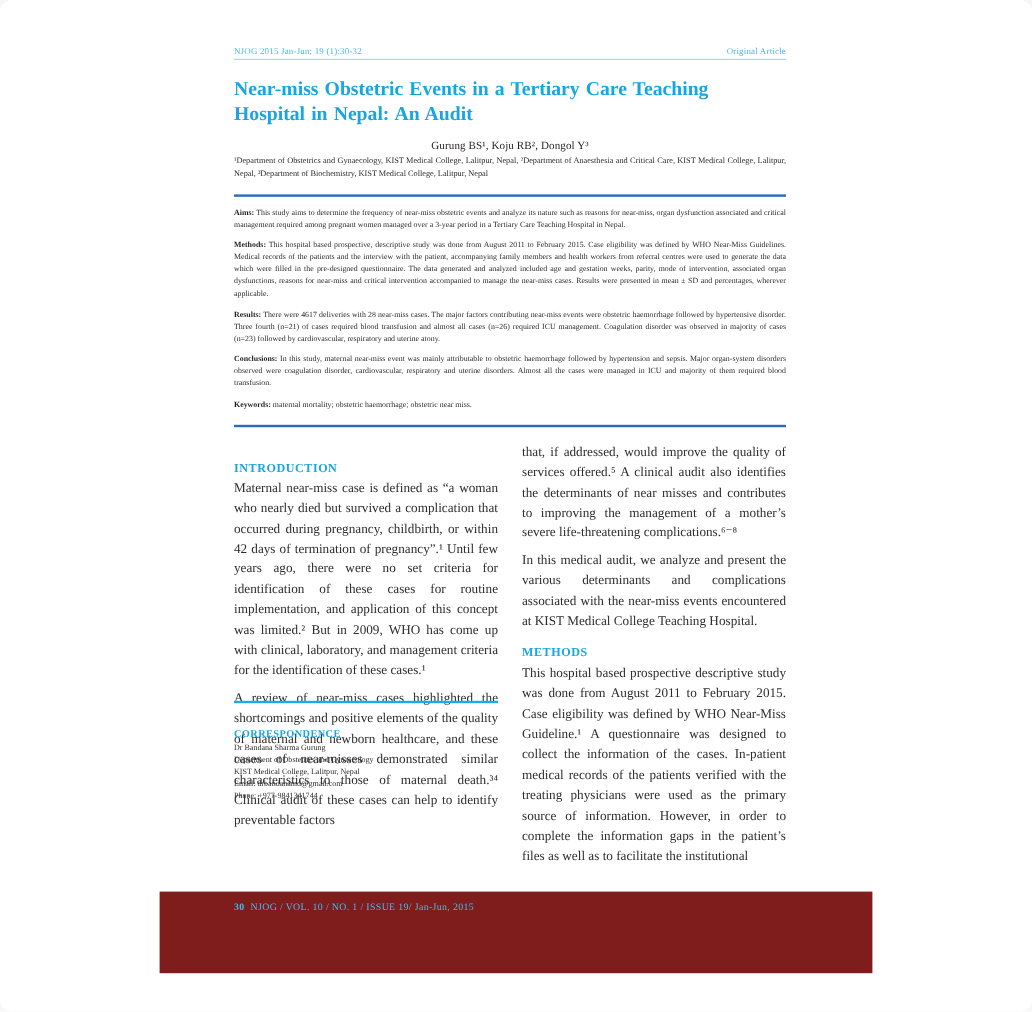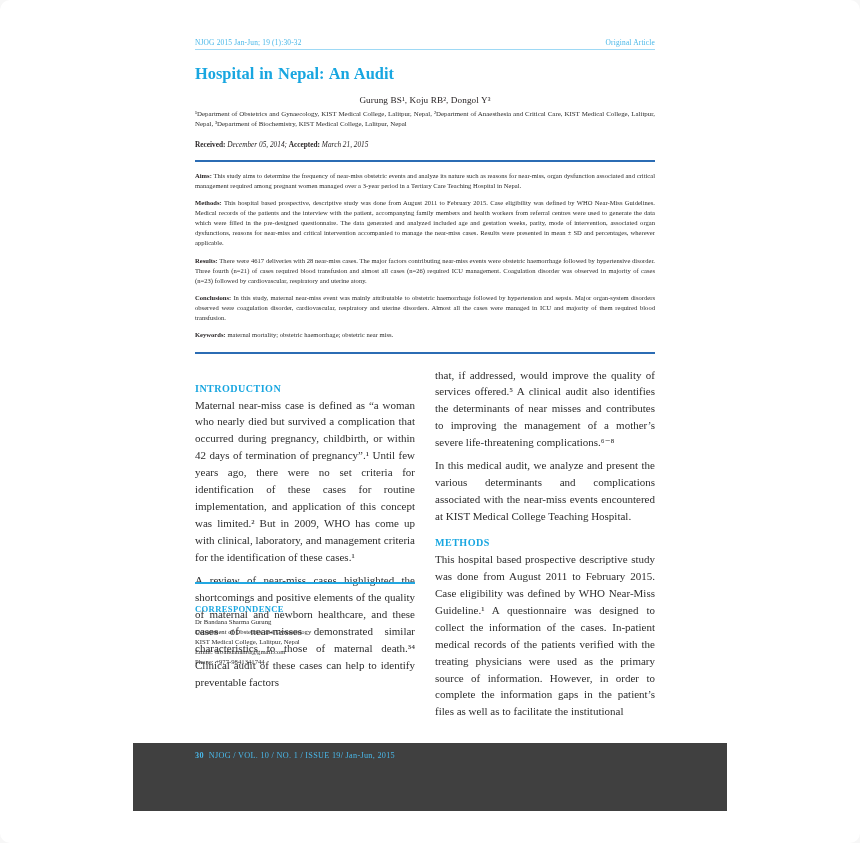--- a/index.html
+++ b/index.html
@@ -169,21 +169,21 @@
     color: #2d2d2d;
   }
 
   
   .footer-band {
     position: absolute;
     left: 133px;
     top: 743px;
     width: 594px;
     height: 68px;
-    background: #404040;
+    background: #7f1d1d;
   }
   .footer-text {
     position: absolute;
     left: 62px;
     top: 8px;
     font-size: 8.2px;
     color: #49b7e8;
     letter-spacing: 0.3px;
     white-space: nowrap;
   }
@@ -195,33 +195,28 @@
 <div class="page">
 
   <div class="content">
 
     <div class="runhead">
       <span class="left">NJOG 2015 Jan-Jun; 19 (1):30-32</span>
       <span class="right">Original Article</span>
     </div>
 
     <h1 class="title">
+      <span class="l1">Near-miss Obstetric Events in a Tertiary Care Teaching</span>
       <span class="l2">Hospital in Nepal: An Audit</span>
     </h1>
 
     <div class="authors">Gurung BS¹, Koju RB², Dongol Y³</div>
 
     <div class="affil">¹Department of Obstetrics and Gynaecology, KIST Medical College, Lalitpur, Nepal, ²Department of Anaesthesia and Critical Care, KIST Medical College, Lalitpur, Nepal, ³Department of Biochemistry, KIST Medical College, Lalitpur, Nepal</div>
 
-    <div class="dates">
-      <b>Received:</b>
-      <i>December 05, 2014;</i>
-      <b>Accepted:</b>
-      <i>March 21, 2015</i>
-    </div>
 
     <div class="rule-abstract"></div>
 
     <div class="abstract">
       <p class="abs-p"><b>Aims:</b><span> This study aims to determine the frequency of near-miss obstetric events and analyze its nature such as reasons for near-miss, organ dysfunction associated and critical management required among pregnant women managed over a 3-year period in a Tertiary Care Teaching Hospital in Nepal.</span></p>
       <p class="abs-p"><b>Methods:</b><span> This hospital based prospective, descriptive study was done from August 2011 to February 2015. Case eligibility was defined by WHO Near-Miss Guidelines. Medical records of the patients and the interview with the patient, accompanying family members and health workers from referral centres were used to generate the data which were filled in the pre-designed questionnaire. The data generated and analyzed included age and gestation weeks, parity, mode of intervention, associated organ dysfunctions, reasons for near-miss and critical intervention accompanied to manage the near-miss cases. Results were presented in mean ± SD and percentages, wherever applicable.</span></p>
       <p class="abs-p"><b>Results:</b><span> There were 4617 deliveries with 28 near-miss cases. The major factors contributing near-miss events were obstetric haemorrhage followed by hypertensive disorder. Three fourth (n=21) of cases required blood transfusion and almost all cases (n=26) required ICU management. Coagulation disorder was observed in majority of cases (n=23) followed by cardiovascular, respiratory and uterine atony.</span></p>
       <p class="abs-p"><b>Conclusions:</b><span> In this study, maternal near-miss event was mainly attributable to obstetric haemorrhage followed by hypertension and sepsis. Major organ-system disorders observed were coagulation disorder, cardiovascular, respiratory and uterine disorders. Almost all the cases were managed in ICU and majority of them required blood transfusion.</span></p>
       <p class="abs-p"><b>Keywords:</b><span> maternal mortality; obstetric haemorrhage; obstetric near miss.</span></p>
     </div>

